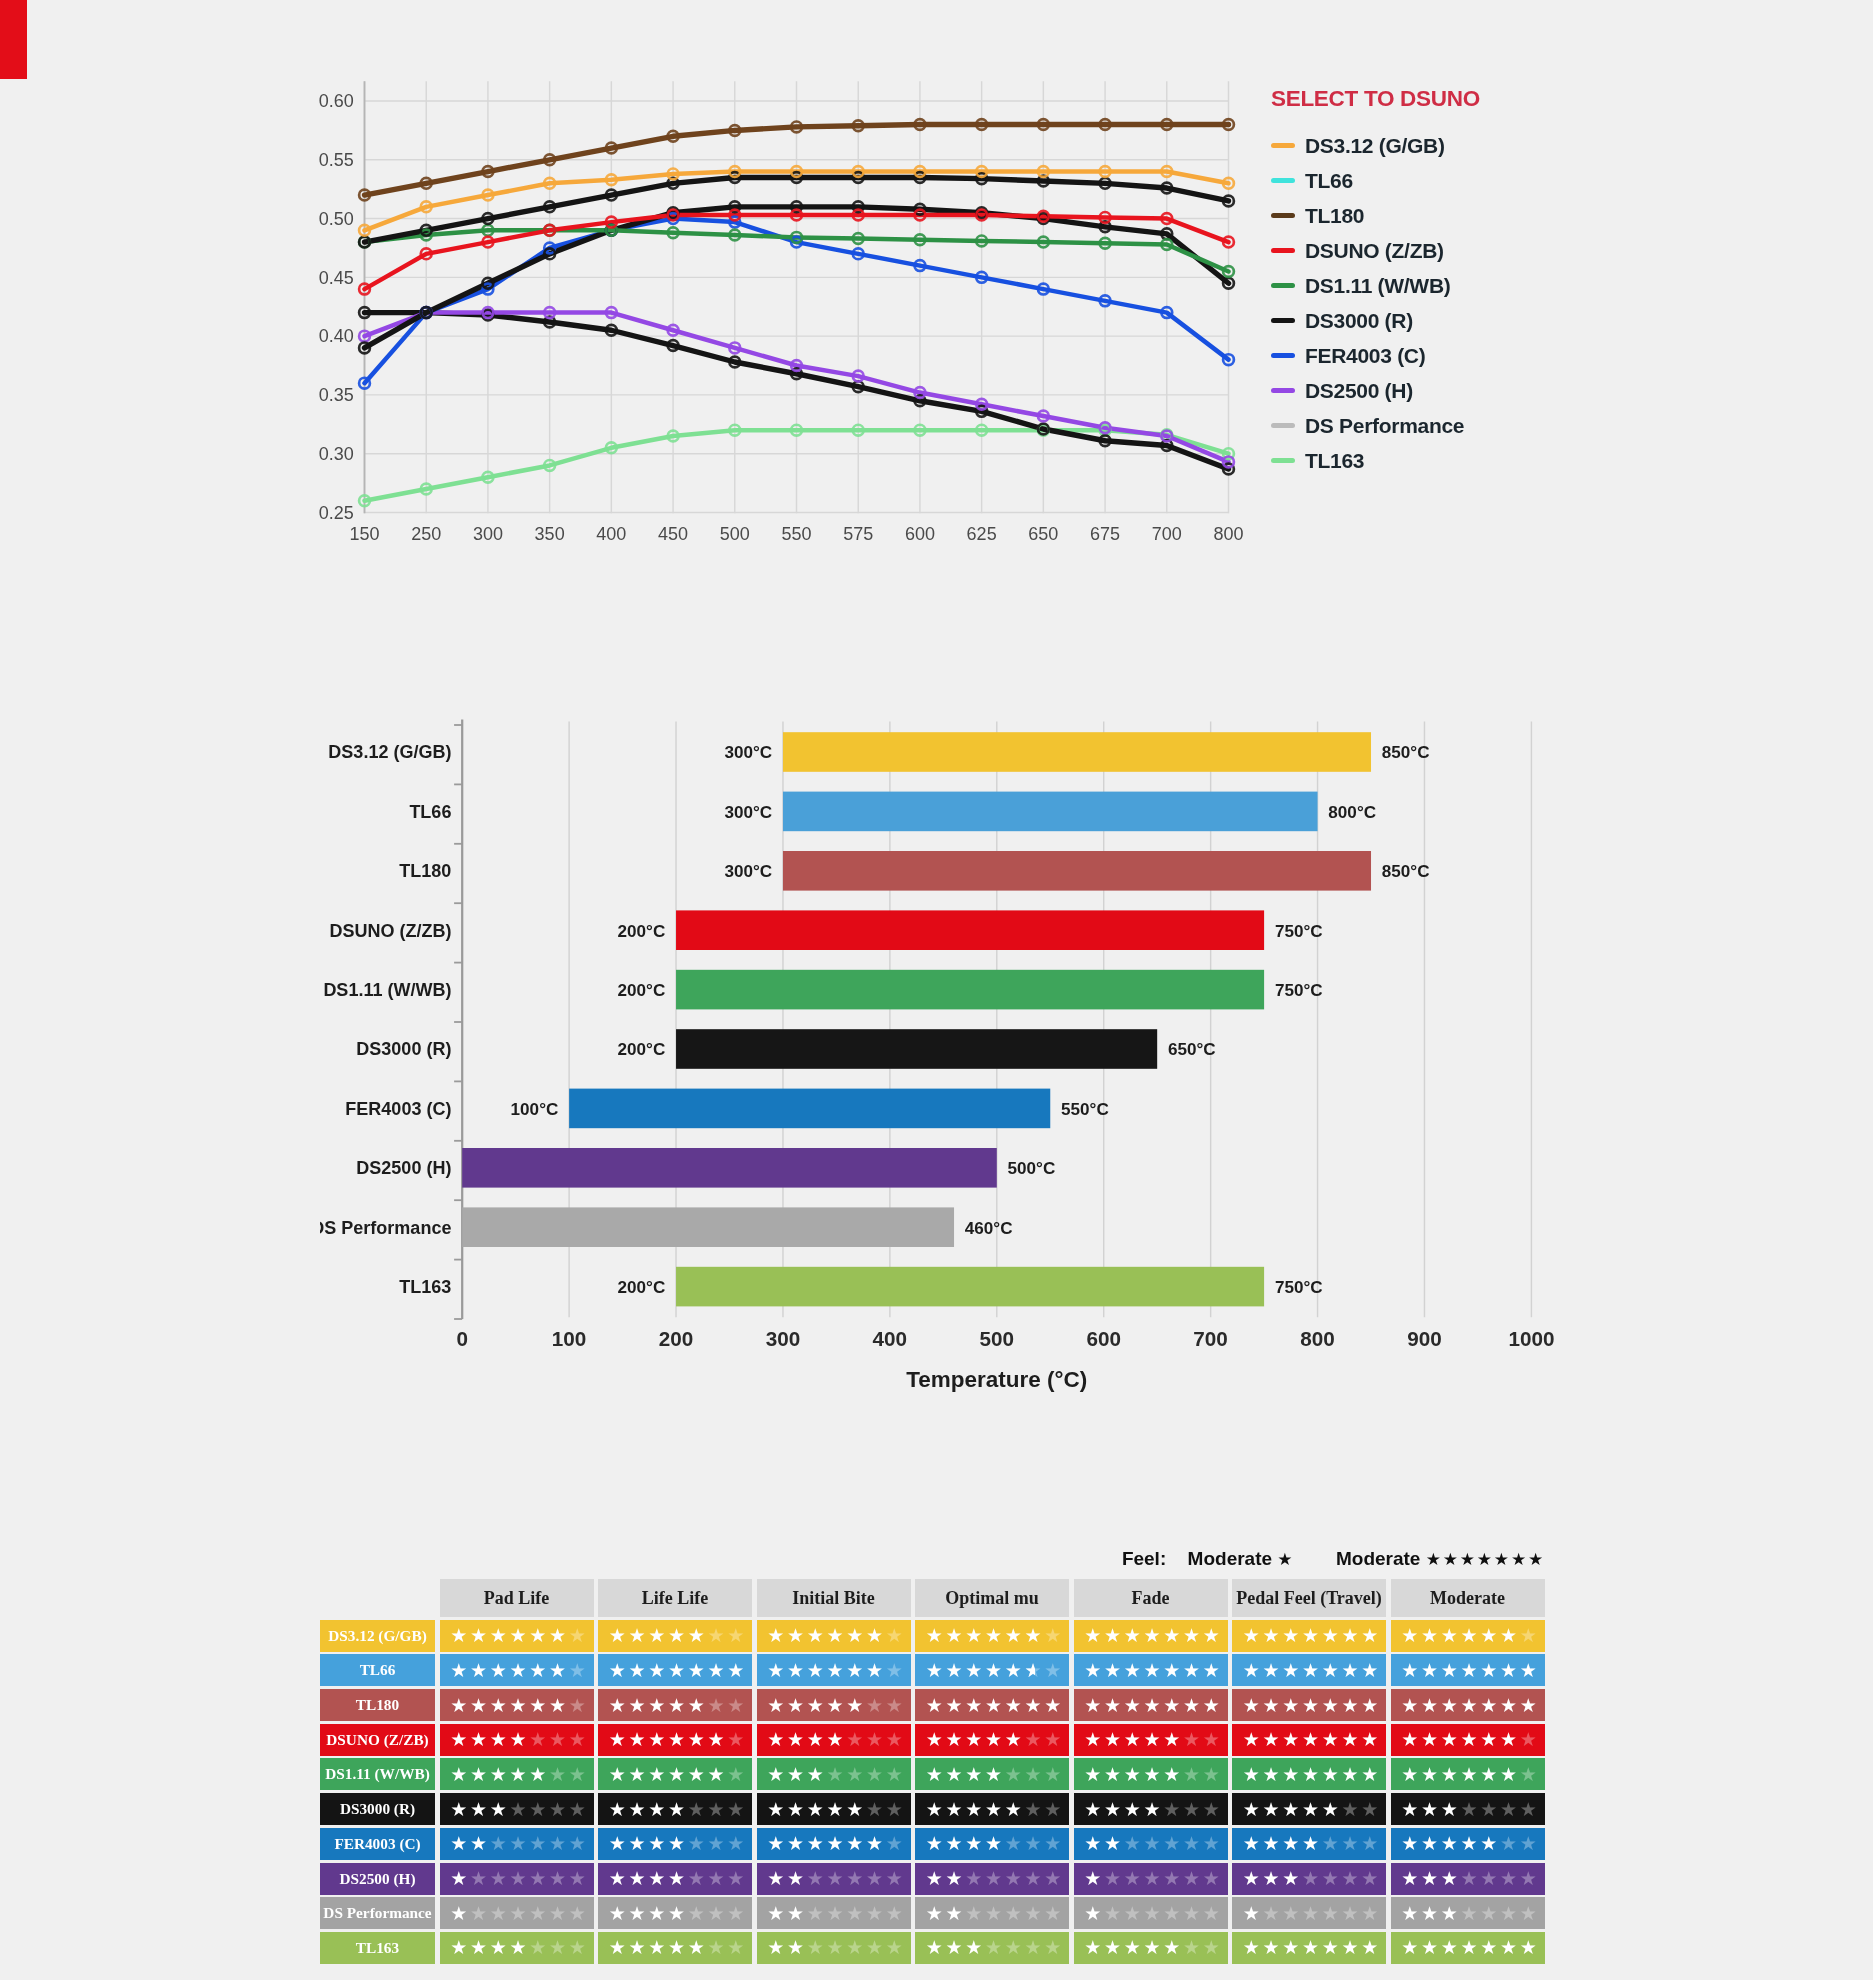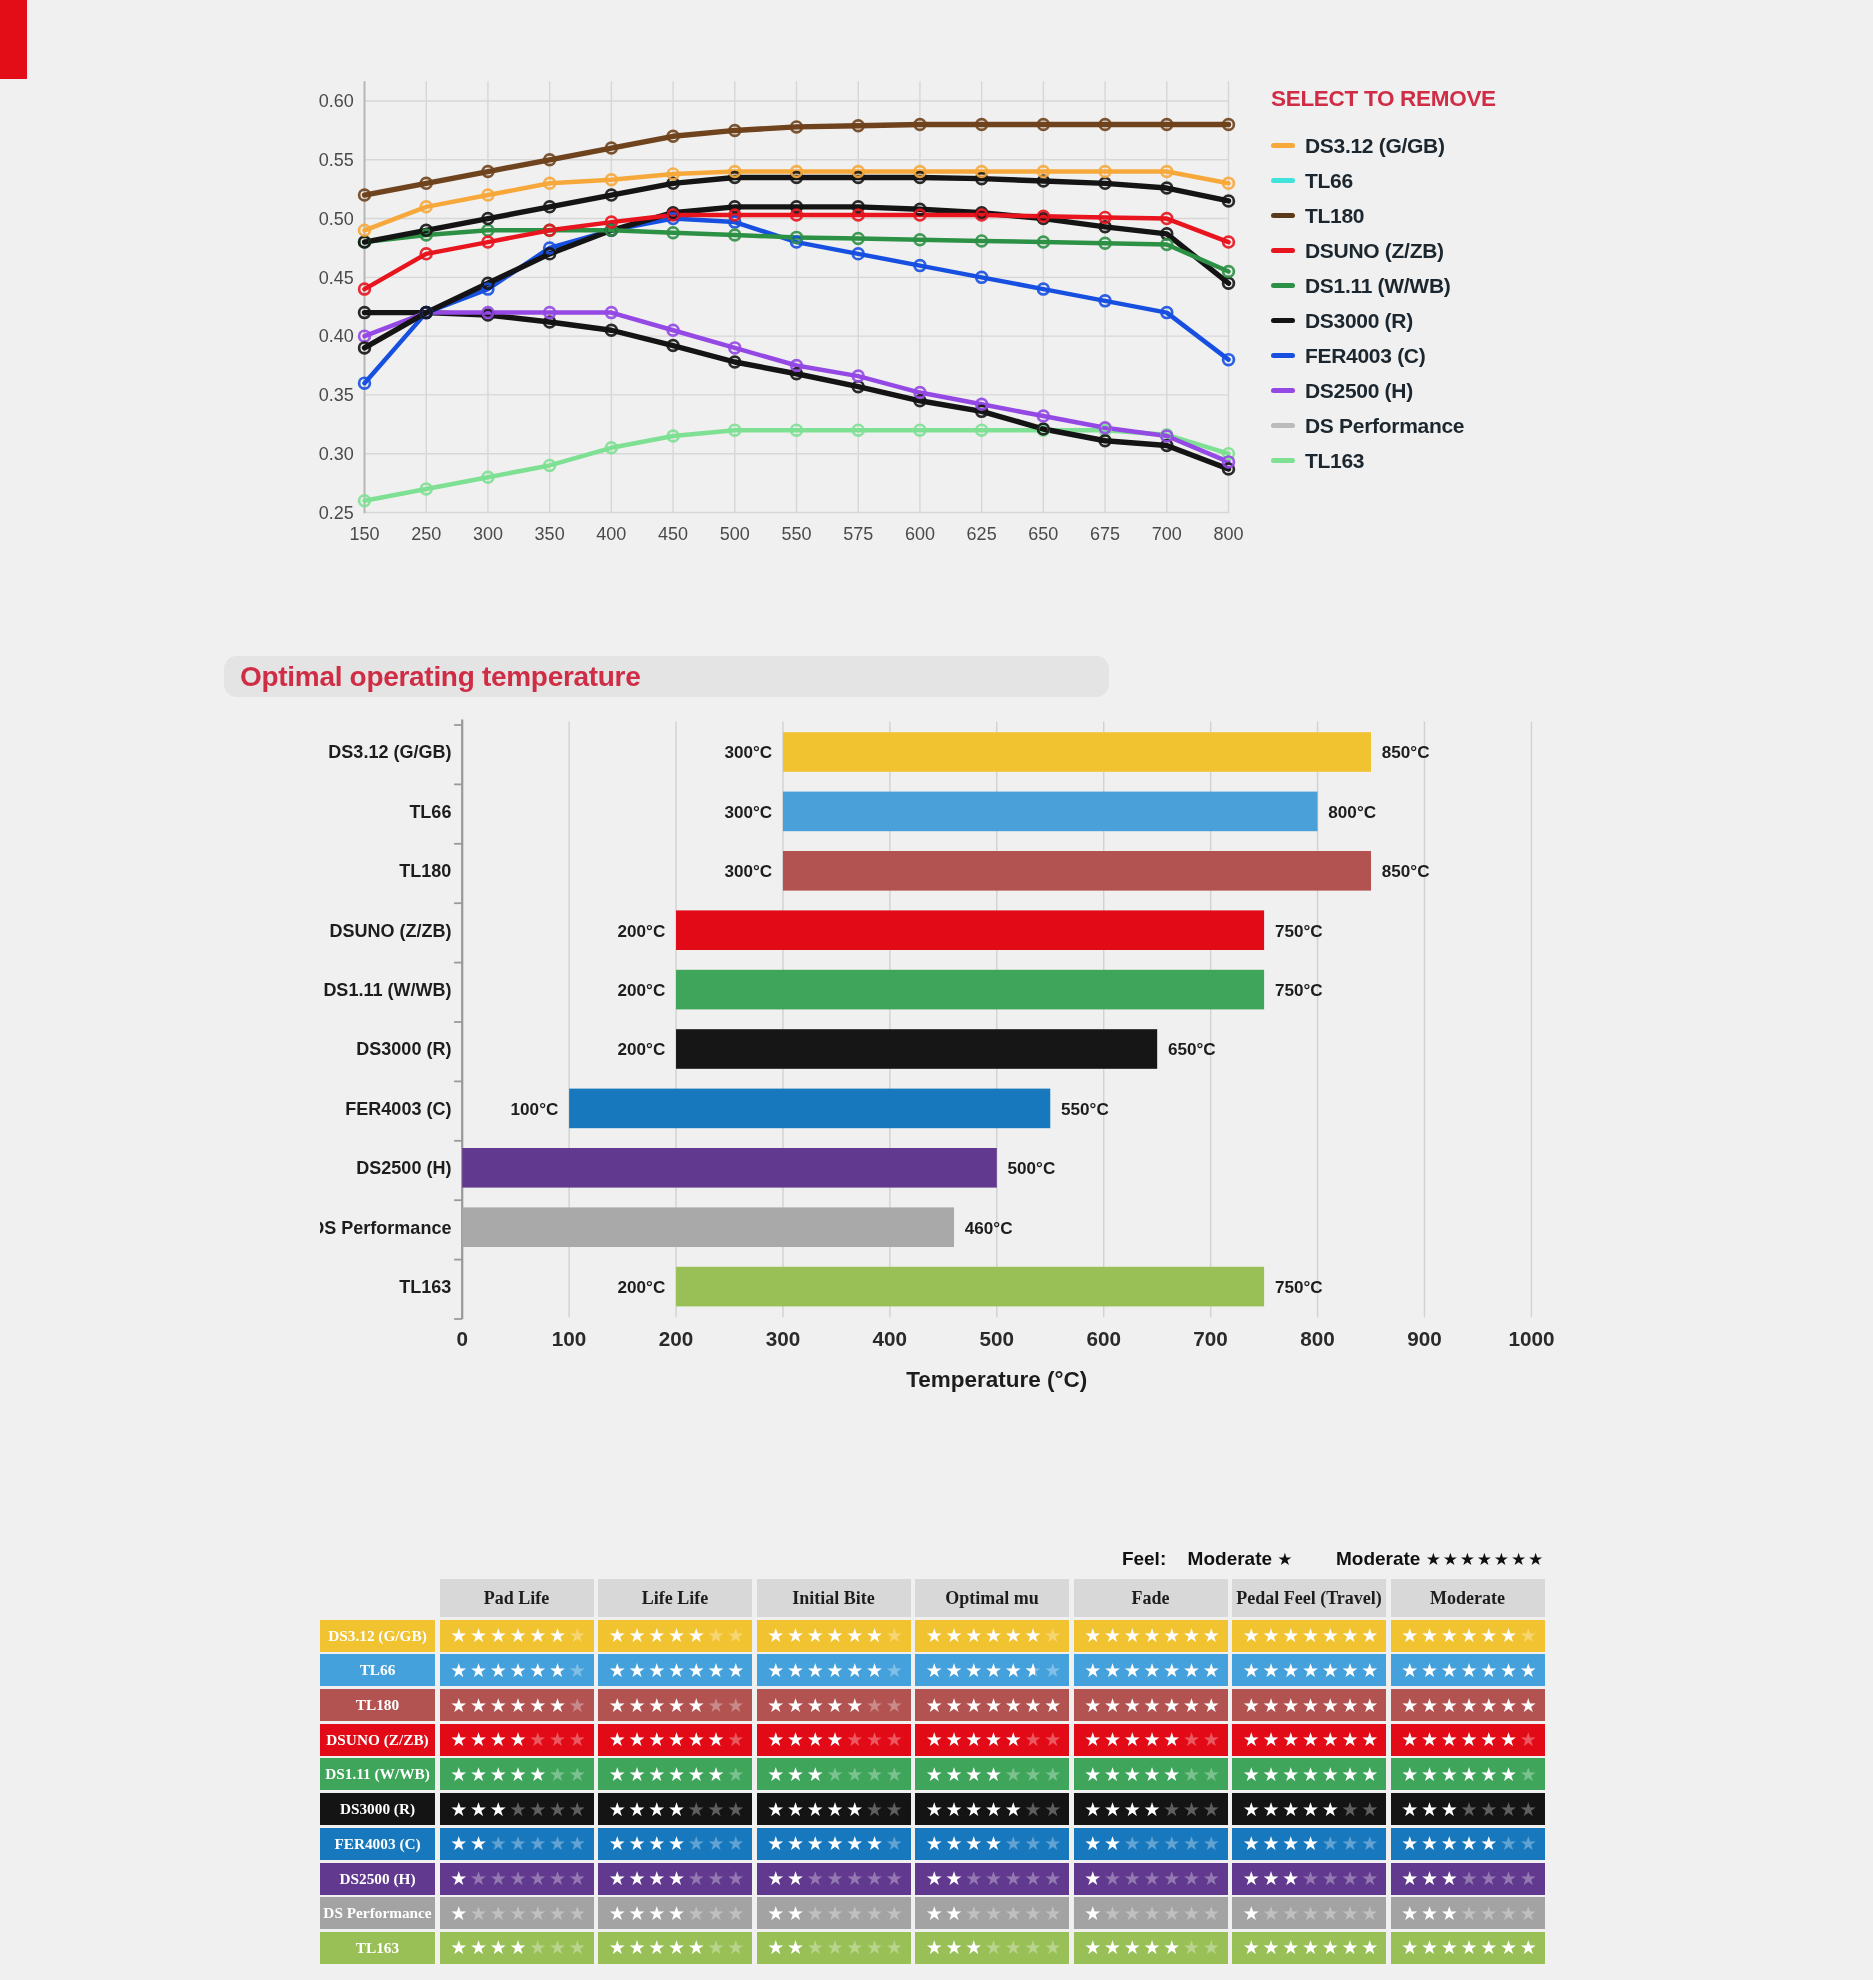--- a/index.html
+++ b/index.html
@@ -243,21 +243,21 @@
       <circle cx="653.5714285714286" cy="69.42600000000002" r="6" fill="none" stroke="#6F431D" stroke-width="3" opacity="0.9"></circle>
       <circle cx="722.1428571428571" cy="68.12000000000002" r="6" fill="none" stroke="#6F431D" stroke-width="3" opacity="0.9"></circle>
       <circle cx="790.7142857142857" cy="68.12000000000002" r="6" fill="none" stroke="#6F431D" stroke-width="3" opacity="0.9"></circle>
       <circle cx="859.2857142857142" cy="68.12000000000002" r="6" fill="none" stroke="#6F431D" stroke-width="3" opacity="0.9"></circle>
       <circle cx="927.8571428571429" cy="68.12000000000002" r="6" fill="none" stroke="#6F431D" stroke-width="3" opacity="0.9"></circle>
       <circle cx="996.4285714285714" cy="68.12000000000002" r="6" fill="none" stroke="#6F431D" stroke-width="3" opacity="0.9"></circle>
       <circle cx="1065" cy="68.12000000000002" r="6" fill="none" stroke="#6F431D" stroke-width="3" opacity="0.9"></circle>
     </svg>
 
   <div class="legend-box">
-    <div class="legend-title">SELECT TO REMOVE</div>
+    <div class="legend-title">SELECT TO DSUNO</div>
     <div id="legend-items">
         <div class="legend-item">
           <span class="legend-dash" style="background: rgb(246, 168, 59);"></span>
           <span class="legend-label">DS3.12 (G/GB)</span>
         </div>
         <div class="legend-item">
           <span class="legend-dash" style="background: rgb(63, 227, 220);"></span>
           <span class="legend-label">TL66</span>
         </div>
         <div class="legend-item">
@@ -288,23 +288,20 @@
           <span class="legend-dash" style="background: rgb(187, 187, 187);"></span>
           <span class="legend-label">DS Performance</span>
         </div>
         <div class="legend-item">
           <span class="legend-dash" style="background: rgb(126, 224, 147);"></span>
           <span class="legend-label">TL163</span>
         </div>
       </div>
   </div>
 
-  <div class="pill" style="left:224px;top:656px;width:885px;height:41px;">
-    <div class="pill-title">Optimal operating temperature</div>
-  </div>
   <svg id="bar-chart" width="1278" height="693" style="position:absolute;left:320px;top:707px;" viewBox="0 0 1420 770">
       <text x="158" y="710" text-anchor="middle" font-size="23" font-weight="bold" fill="#2a2a2a">0</text>
       <line x1="276.8" y1="16" x2="276.8" y2="678" stroke="#d2d2d2" stroke-width="1.6"></line>
       <text x="276.8" y="710" text-anchor="middle" font-size="23" font-weight="bold" fill="#2a2a2a">100</text>
       <line x1="395.6" y1="16" x2="395.6" y2="678" stroke="#d2d2d2" stroke-width="1.6"></line>
       <text x="395.6" y="710" text-anchor="middle" font-size="23" font-weight="bold" fill="#2a2a2a">200</text>
       <line x1="514.4" y1="16" x2="514.4" y2="678" stroke="#d2d2d2" stroke-width="1.6"></line>
       <text x="514.4" y="710" text-anchor="middle" font-size="23" font-weight="bold" fill="#2a2a2a">300</text>
       <line x1="633.2" y1="16" x2="633.2" y2="678" stroke="#d2d2d2" stroke-width="1.6"></line>
       <text x="633.2" y="710" text-anchor="middle" font-size="23" font-weight="bold" fill="#2a2a2a">400</text>

